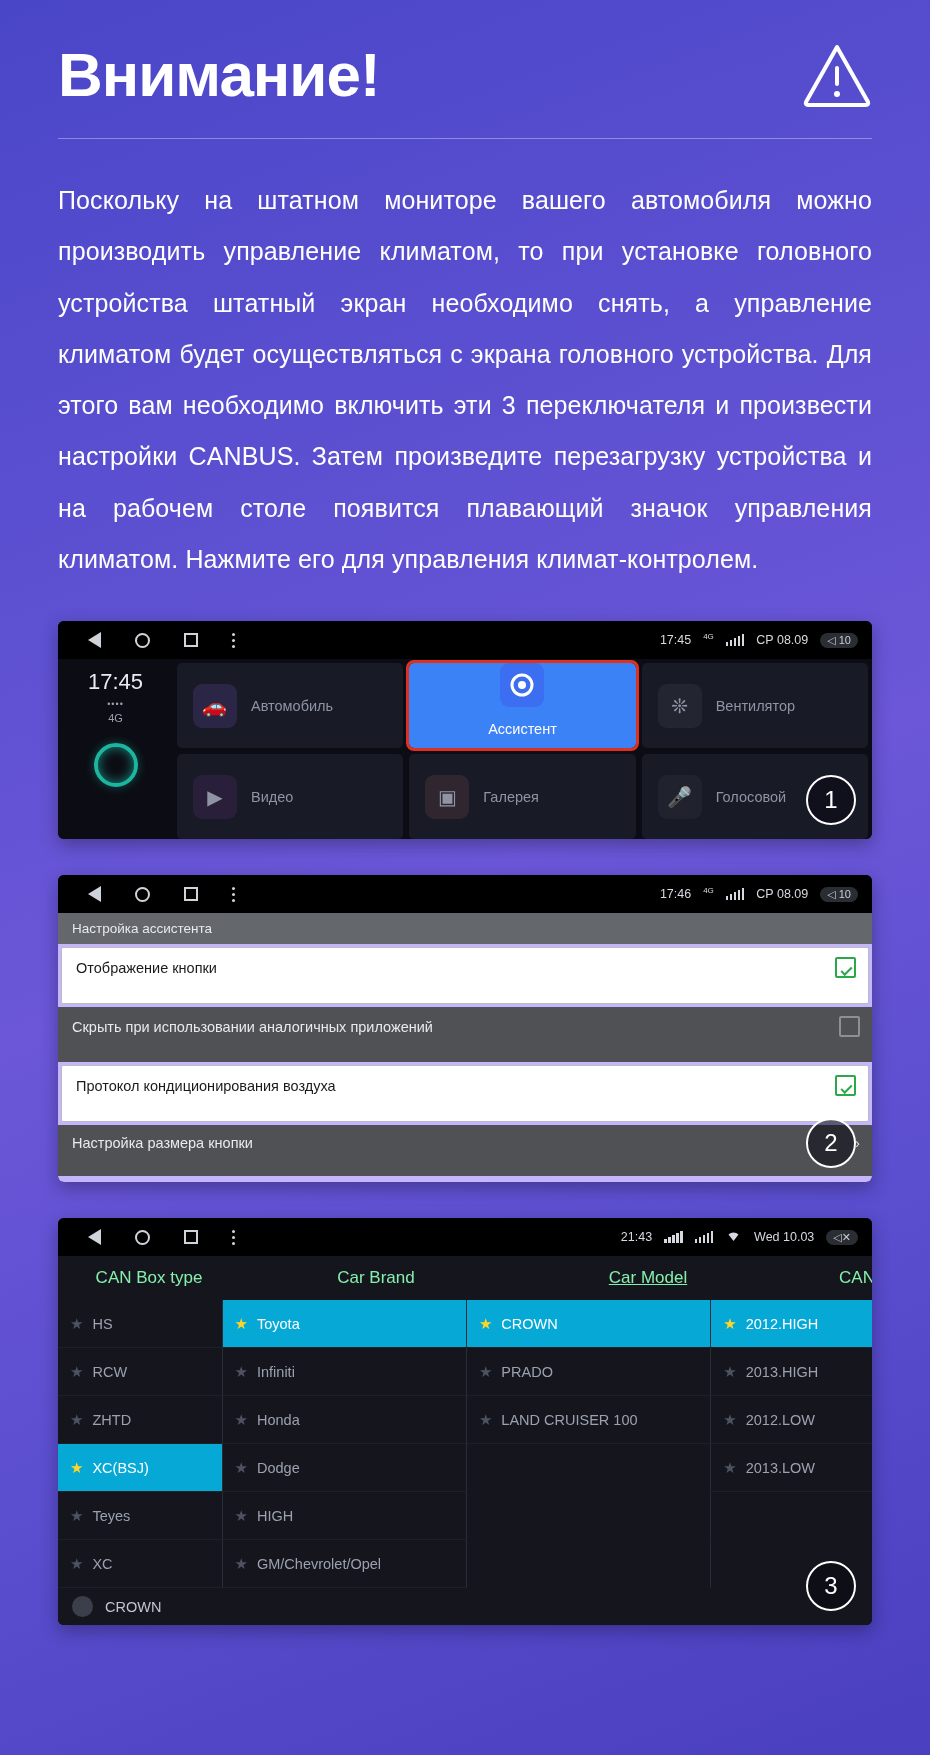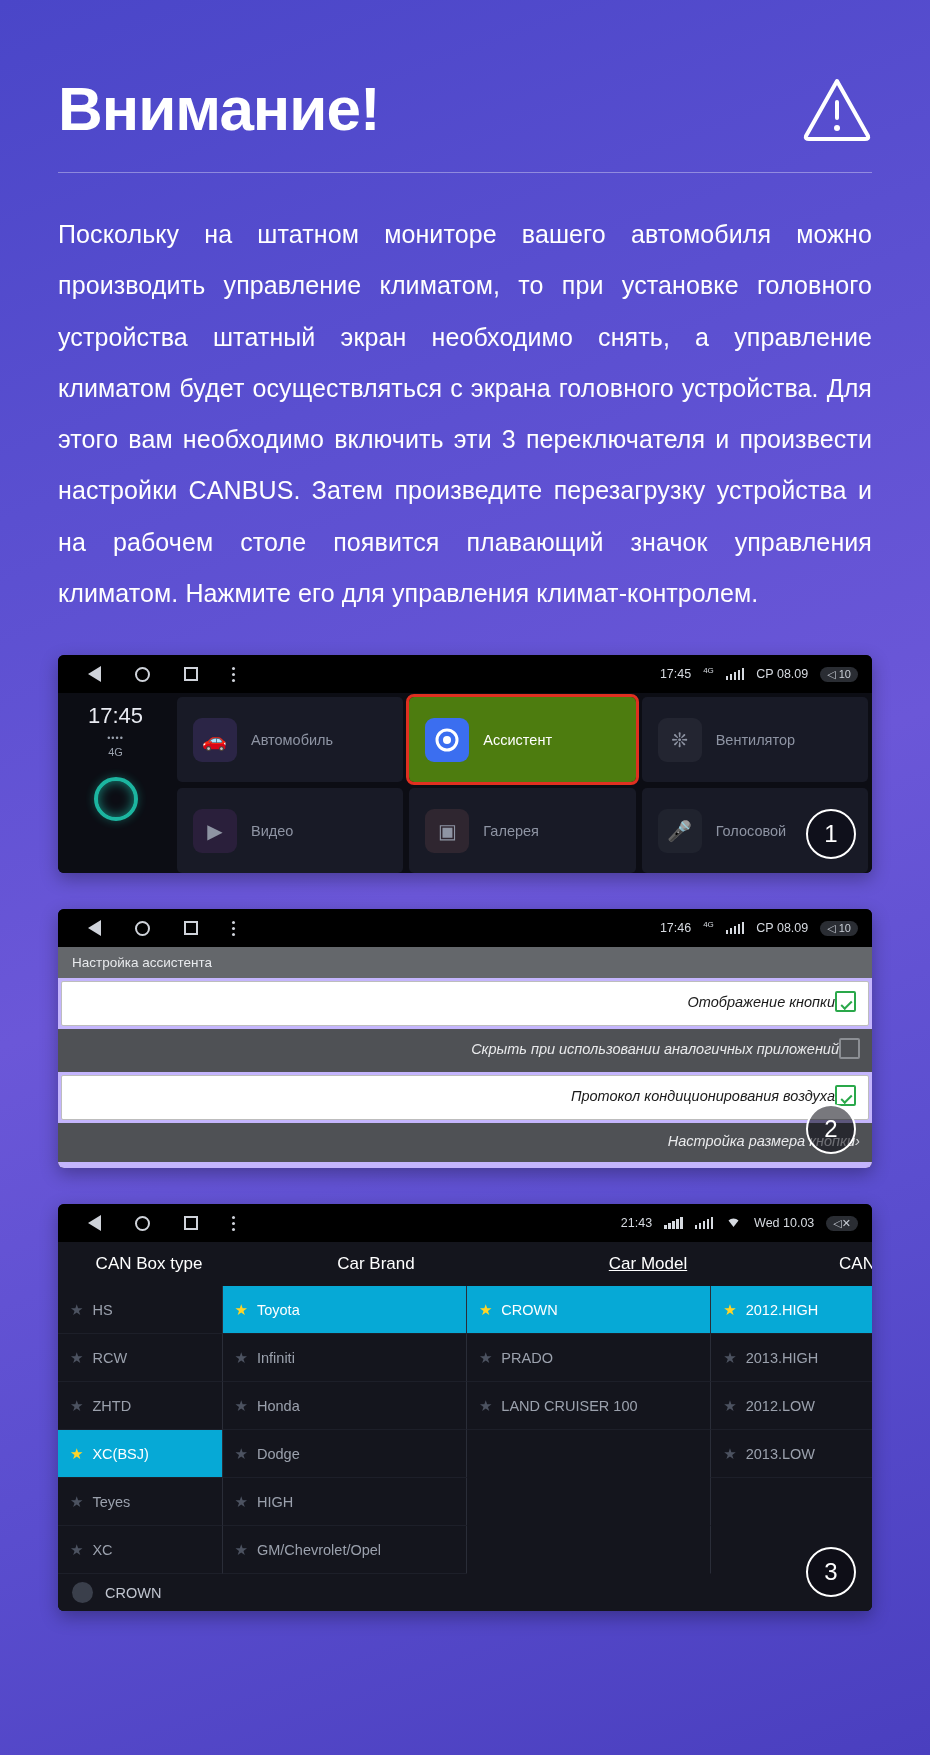--- a/index.html
+++ b/index.html
@@ -18,21 +18,21 @@
     width: 930px;
     height: 1755px;
     padding: 0 58px;
   }
 
   
   .header {
     display: flex;
     align-items: center;
     justify-content: space-between;
-    padding-top: 76px;
+    padding-top: 42px;
   }
   .title {
     color: #ffffff;
     font-size: 62px;
     font-weight: bold;
     letter-spacing: -1px;
     line-height: 1.0;
   }
   .warn-icon { width: 70px; height: 66px; flex: 0 0 auto; }
 
@@ -102,51 +102,51 @@
     margin-top: 14px; width: 44px; height: 44px; border-radius: 50%;
     border: 4px solid #1ec8b0; box-shadow: 0 0 12px rgba(30,200,176,0.7) inset, 0 0 10px rgba(30,200,176,0.4);
     opacity: 0.9;
   }
   .tiles { flex: 1 1 auto; display: grid; grid-template-columns: 1fr 1fr 1fr; grid-template-rows: 1fr 1fr; gap: 6px; padding: 4px 4px 0 4px; }
   .tile {
     background: #181a26; border-radius: 5px;
     display: flex; align-items: center; gap: 14px; padding: 0 16px;
     color: #8e94a3; font-size: 14.5px; position: relative;
   }
-  .tile.highlighted { outline: 3px solid #e03020; background: #4d7c0f; color: #ffffff; z-index: 3; }
+  .tile.highlighted { outline: 3px solid #e03020; background: #3b82f6; color: #ffffff; z-index: 3; flex-direction: column; }
   .tile.highlighted .t-label { color: #ffffff; }
   .app-ico { width: 44px; height: 44px; border-radius: 9px; flex: 0 0 auto; display:flex; align-items:center; justify-content:center; }
   .ico-car { background: #2b2546; }
   .ico-assist { background: #3b6ef0; }
   .ico-fan { background: #232531; }
   .ico-video { background: #2a1f3b; }
   .ico-gallery { background: #2f2630; }
   .ico-voice { background: #20232e; }
   .glyph { font-size: 20px; line-height: 1; }
 
   
   .settings { background: #c4b5fd; padding: 0 0 6px 0; }
   .settings-head { background: #64676b; color: #e8eaed; font-size: 13.5px; padding: 8px 14px; }
   .row {
-    display: flex; align-items: center; justify-content: flex-end;
-    padding: 9px 12px 13px 14px; font-size: 14.5px; font-style: italic;
+    display: flex; align-items: center; justify-content: space-between;
+    padding: 9px 12px 25px 14px; font-size: 14.5px;
   }
   .row.white { background: #ffffff; color: #1a1a1a; border: 1px solid #bdbdbd; margin: 3px 3px; border-radius: 2px; }
   .row.grey { background: #4f5155; color: #e9eaec; }
   .chk { width: 21px; height: 21px; border: 2px solid #2aa84a; border-radius: 2px; background: #fff; position: relative; flex: 0 0 auto; }
   .chk.on::after {
     content: ""; position: absolute; left: 4px; top: 8px; width: 9px; height: 4px;
     border-left: 2.5px solid #2aa84a; border-bottom: 2.5px solid #2aa84a; transform: rotate(-45deg);
   }
   .chk.off { border-color: #8c8f94; background: #4f5155; }
   .chev { color: #d6d8db; font-size: 15px; }
 
   
   .cantable { background: #14151d; }
-  .can-head { display: flex; color: #ffffff; font-size: 17px; padding: 12px 0; }
+  .can-head { display: flex; color: #86efac; font-size: 17px; padding: 12px 0; }
   .can-head > div { text-align: center; }
   .col1 { width: 182px; flex: 0 0 182px; }
   .col2 { width: 182px; flex: 0 0 182px; }
   .col3 { width: 182px; flex: 0 0 182px; text-decoration: underline; }
   .col4 { width: 182px; flex: 0 0 182px; }
   .can-grid { display: flex; padding: 0 0 0 0; }
   .can-col { display: flex; flex-direction: column; }
   .can-col.c1 { width: 182px; }
   .can-col.c2 { width: 272px; }
   .can-col.c3 { width: 272px; }

